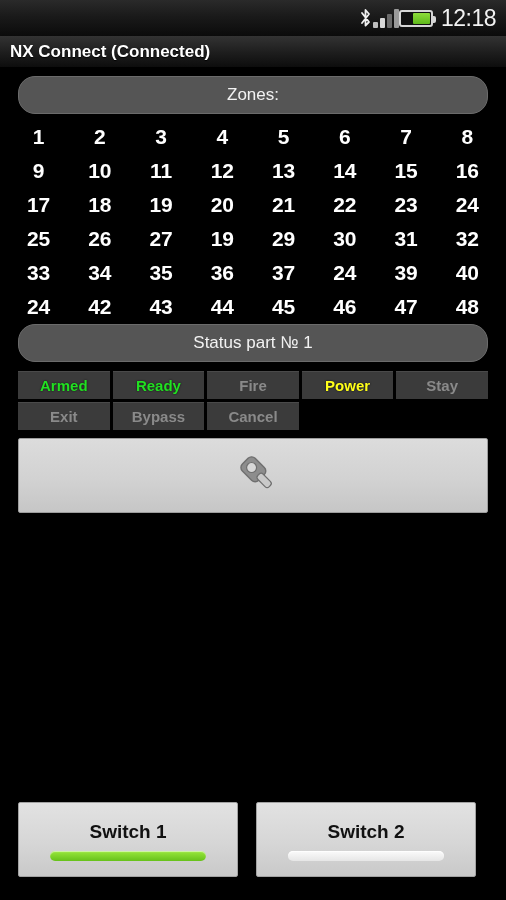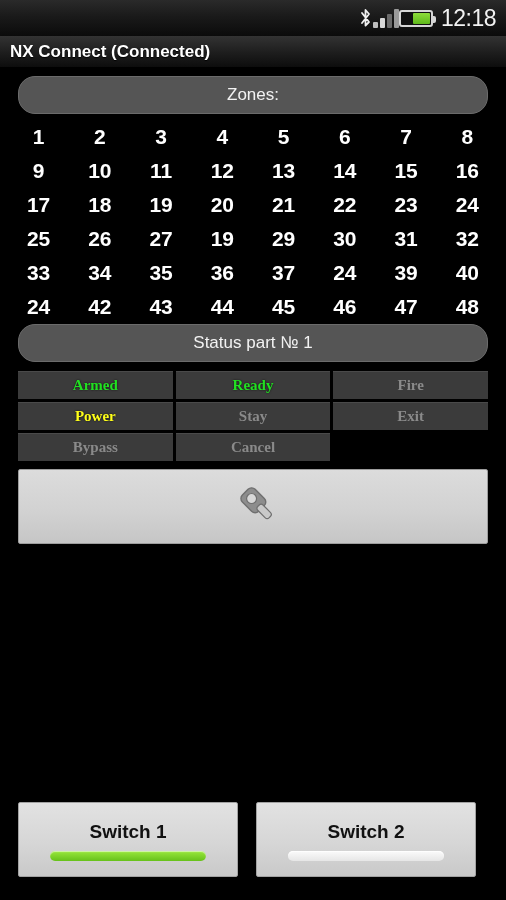--- a/index.html
+++ b/index.html
@@ -49,21 +49,21 @@
   .headerbar span{color:#f2f2f2;font-size:17px;}
 
   
   .zones{margin:6px 8px 0 8px;display:grid;grid-template-columns:repeat(8,1fr);row-gap:0;}
   .zone{
     text-align:center;color:#fff;font-size:21px;font-weight:bold;
     line-height:34px;height:34px;text-shadow:0 1px 1px #000;
   }
 
   
-  .statusgrid{margin:9px 18px 0 18px;display:grid;grid-template-columns:repeat(3,1fr);gap:3px;font-family:Liberation Serif, serif;}
+  .statusgrid{margin:9px 18px 0 18px;display:grid;grid-template-columns:repeat(5,1fr);gap:3px;}
   .scell{
     background:#3b3b3b;height:28px;display:flex;align-items:center;justify-content:center;
     border-top:1px solid #4a4a4a;box-sizing:border-box;
   }
   .scell span{font-size:15px;font-weight:bold;}
   .s-on-green{color:#22e022;text-shadow:0 0 2px rgba(0,0,0,.8);}
   .s-on-yellow{color:#ffff1a;text-shadow:0 0 2px rgba(0,0,0,.8);}
   .s-off{color:#8a8a8a;text-align:center;}
 
   

